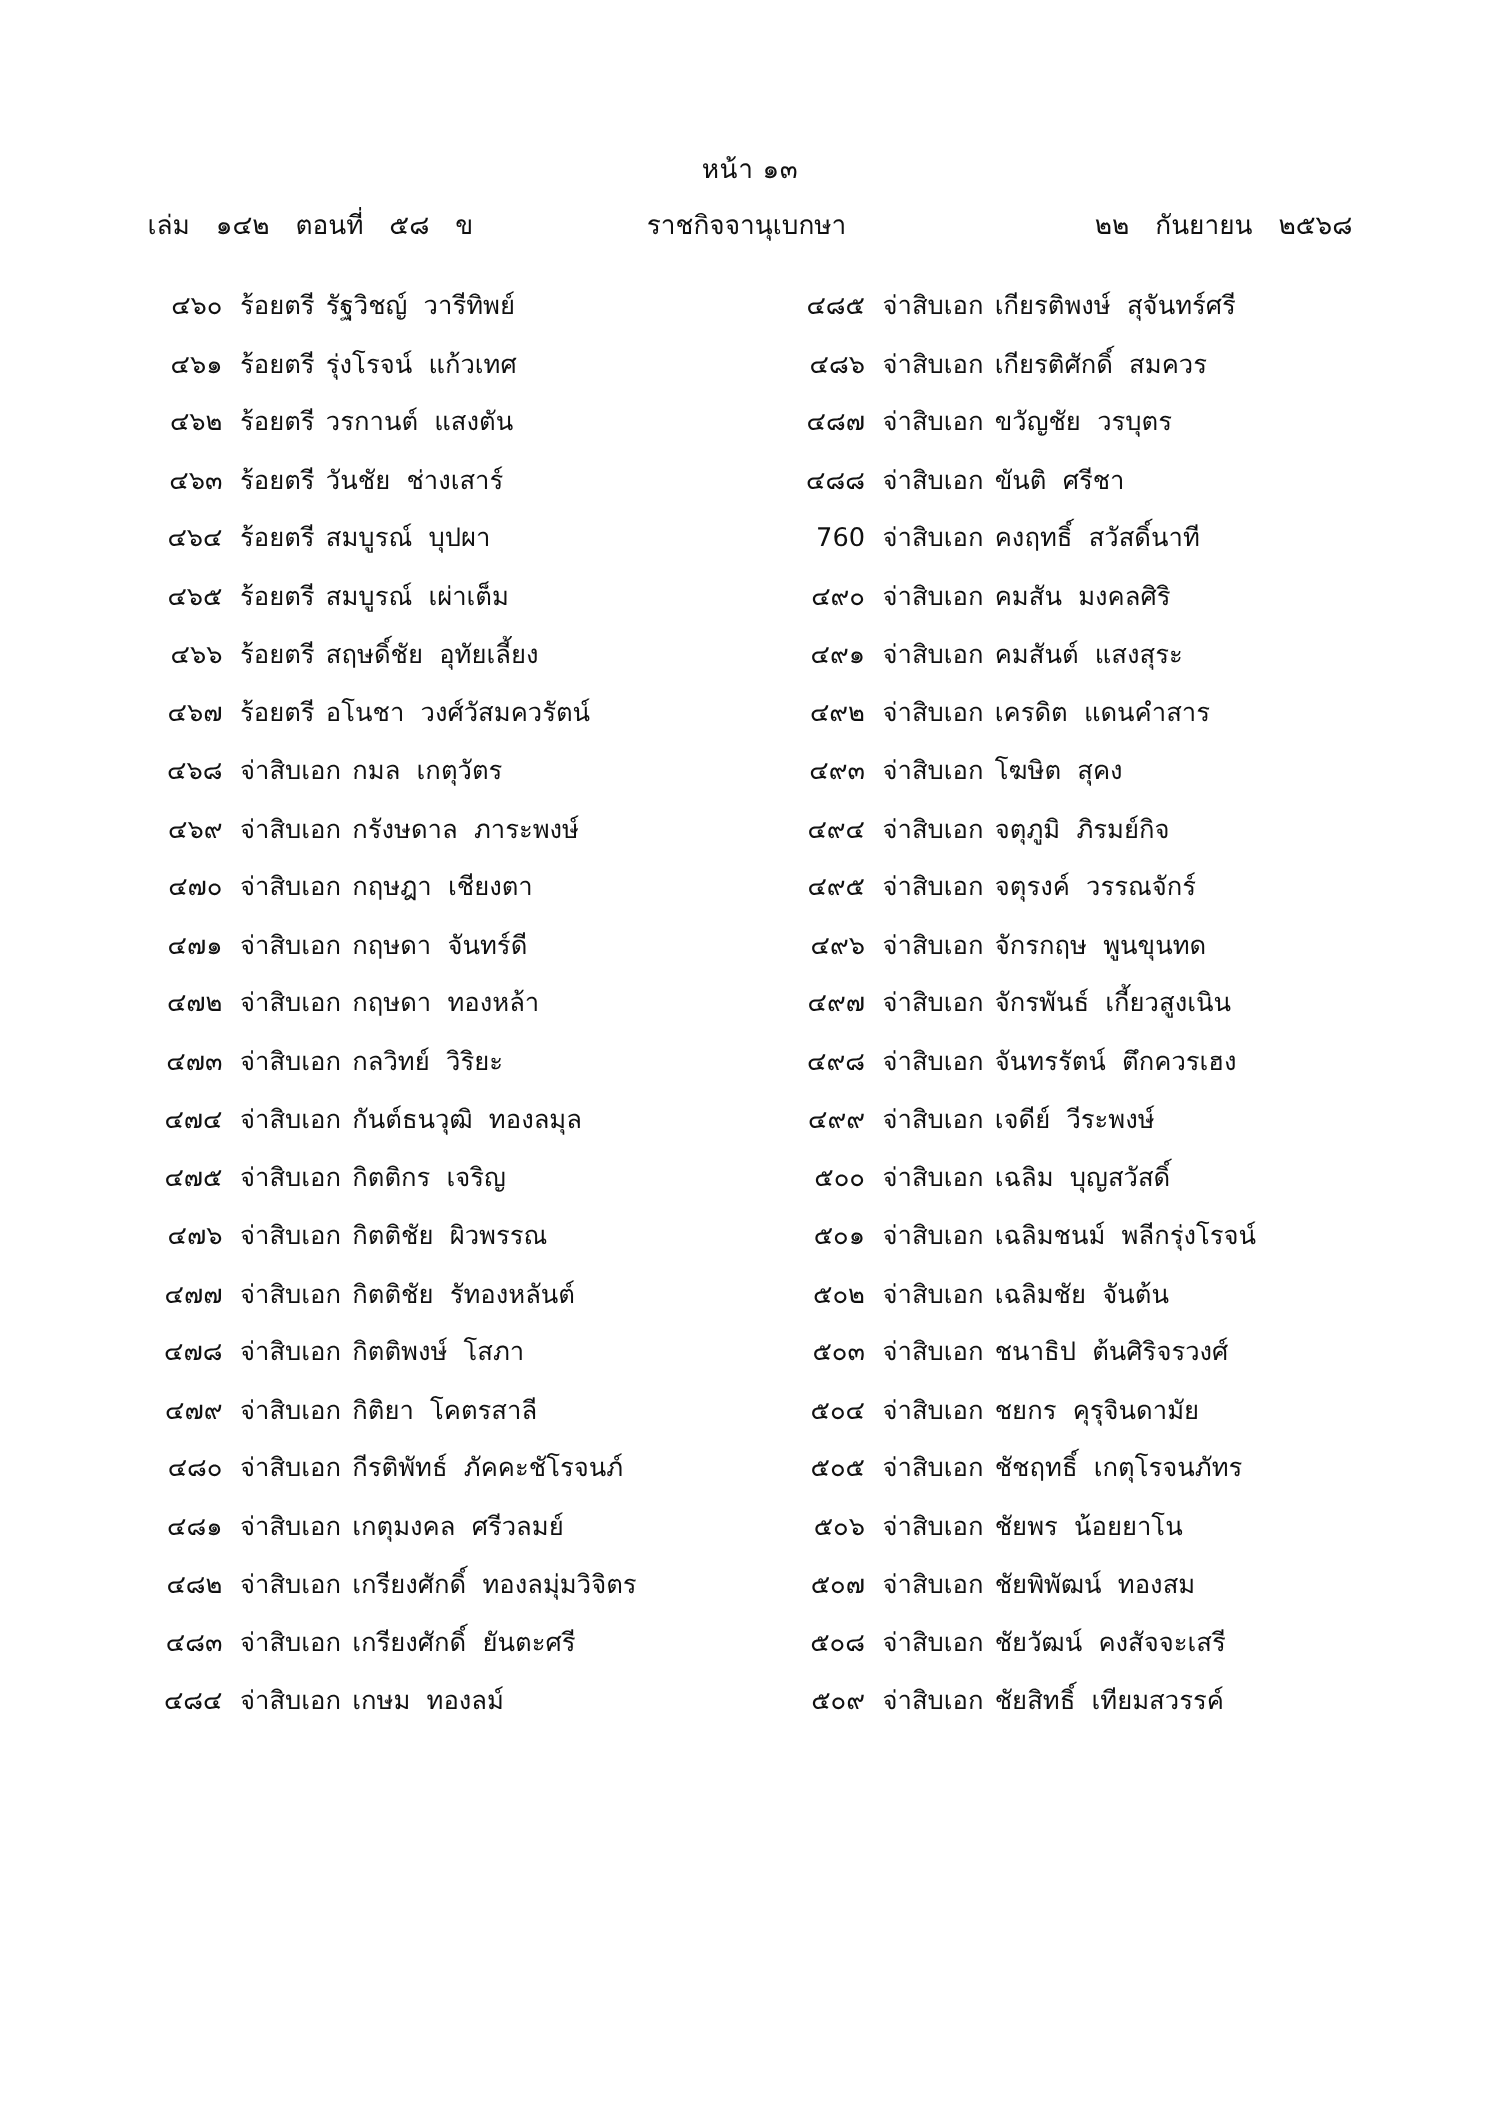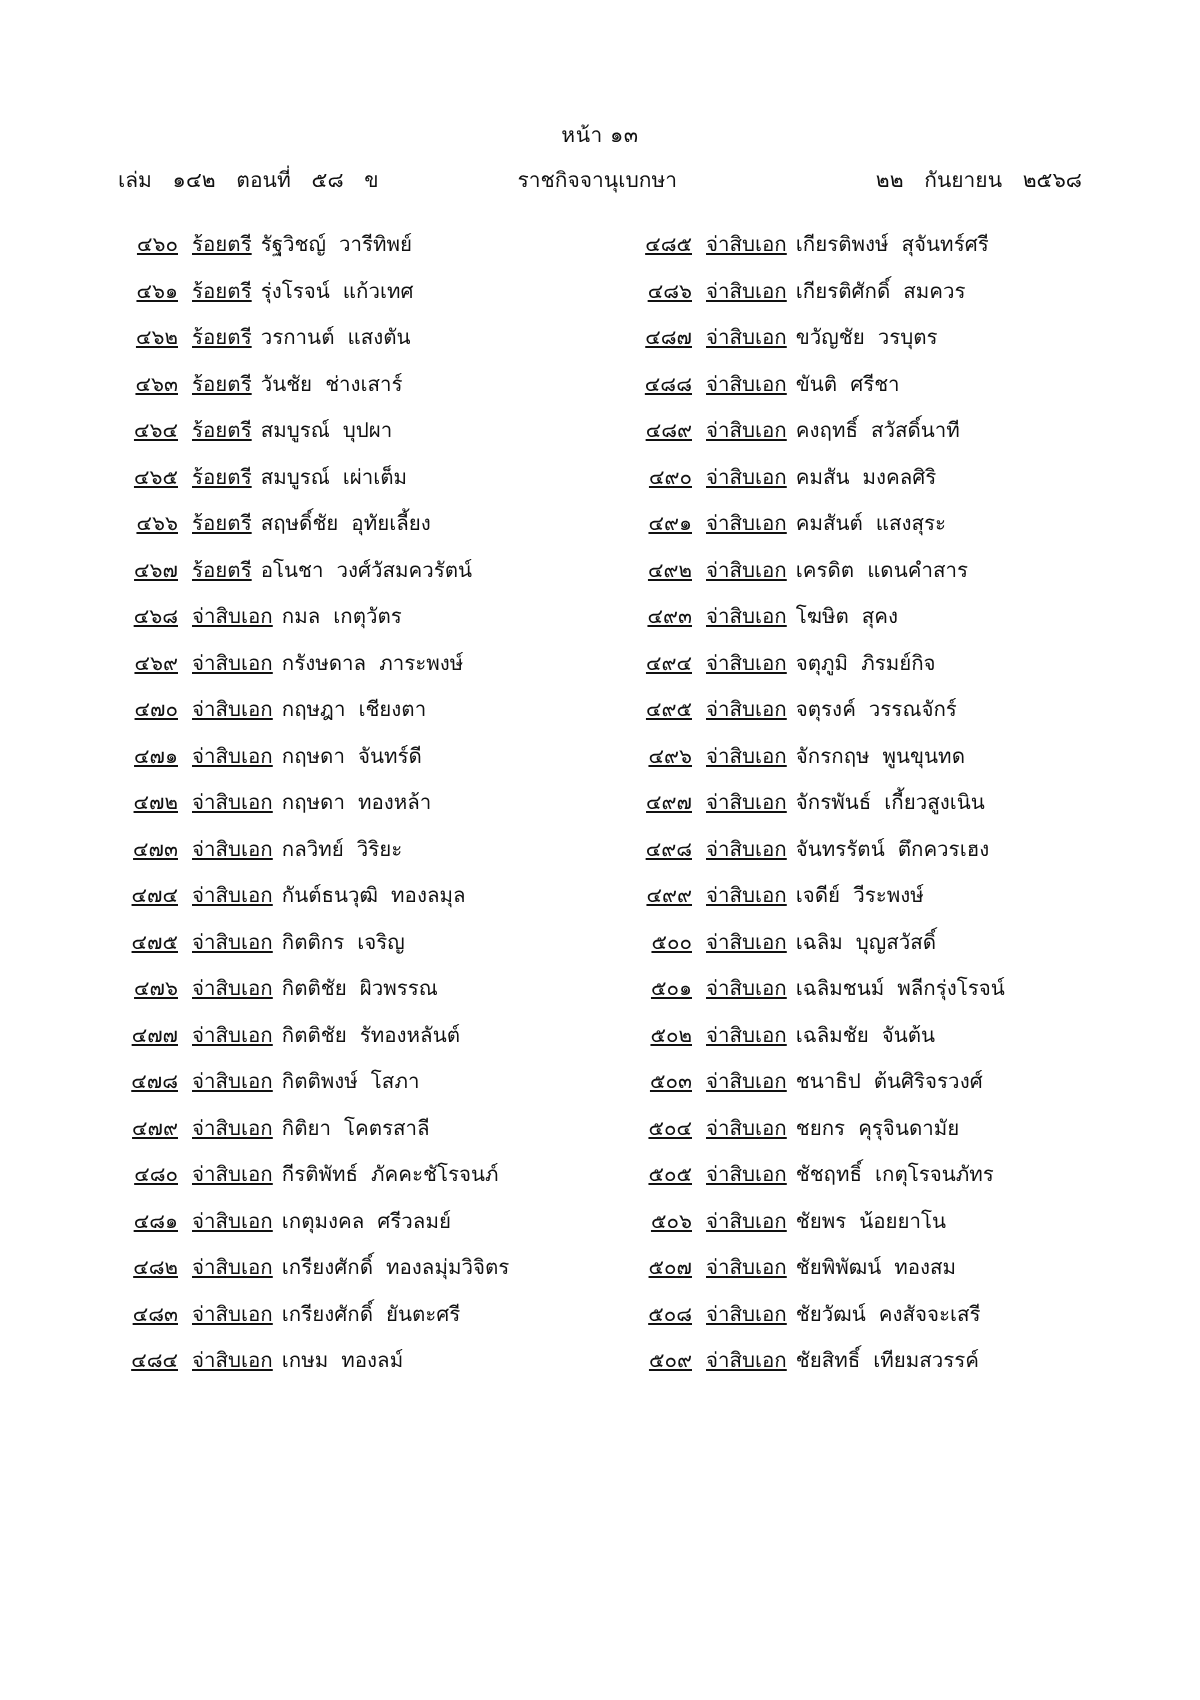--- a/index.html
+++ b/index.html
@@ -72,25 +72,23 @@
     line-height: 1;
     height: 46.5px;
     white-space: nowrap;
   }
   .entry .num {
     width: 62px;
     flex: 0 0 62px;
     text-align: right;
     padding-right: 14px;
     box-sizing: border-box;
-    text-decoration: underline;
   }
   .entry .rank {
     margin-right: 9px;
-    text-decoration: underline;
   }
   .entry .fname {
     margin-right: 13px;
   }
   .entry .lname {
   }
 </style>
 </head>
 <body>
 
@@ -290,21 +288,21 @@
           <span class="fname">ขวัญชัย</span>
           <span class="lname">วรบุตร</span>
         </div>
         <div class="entry">
           <span class="num">๔๘๘</span>
           <span class="rank">จ่าสิบเอก</span>
           <span class="fname">ขันติ</span>
           <span class="lname">ศรีชา</span>
         </div>
         <div class="entry">
-          <span class="num">๔๘๙</span>
+          <span class="num">760</span>
           <span class="rank">จ่าสิบเอก</span>
           <span class="fname">คงฤทธิ์</span>
           <span class="lname">สวัสดิ์นาที</span>
         </div>
         <div class="entry">
           <span class="num">๔๙๐</span>
           <span class="rank">จ่าสิบเอก</span>
           <span class="fname">คมสัน</span>
           <span class="lname">มงคลศิริ</span>
         </div>

